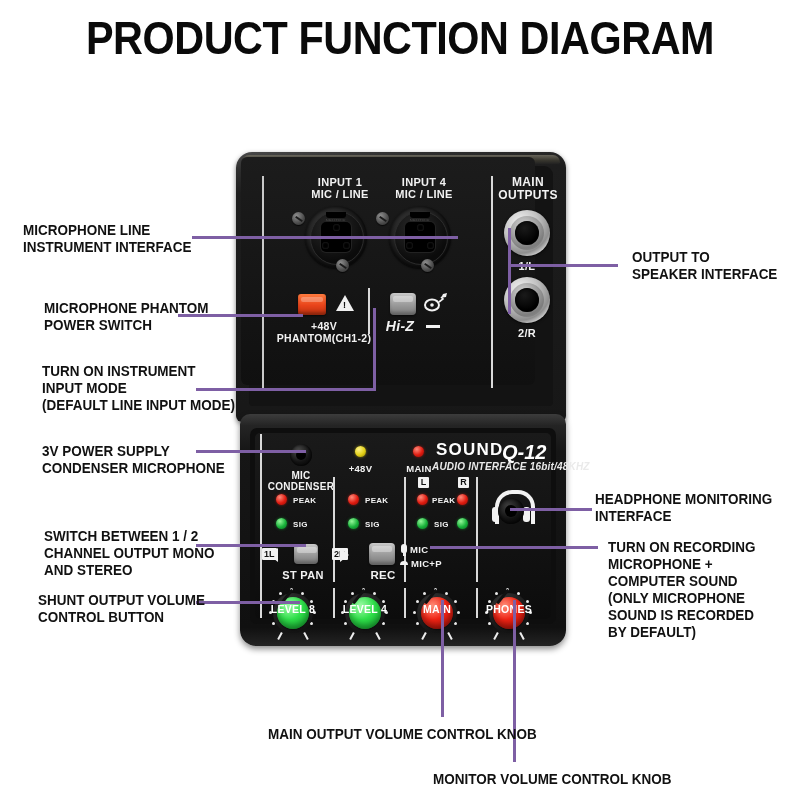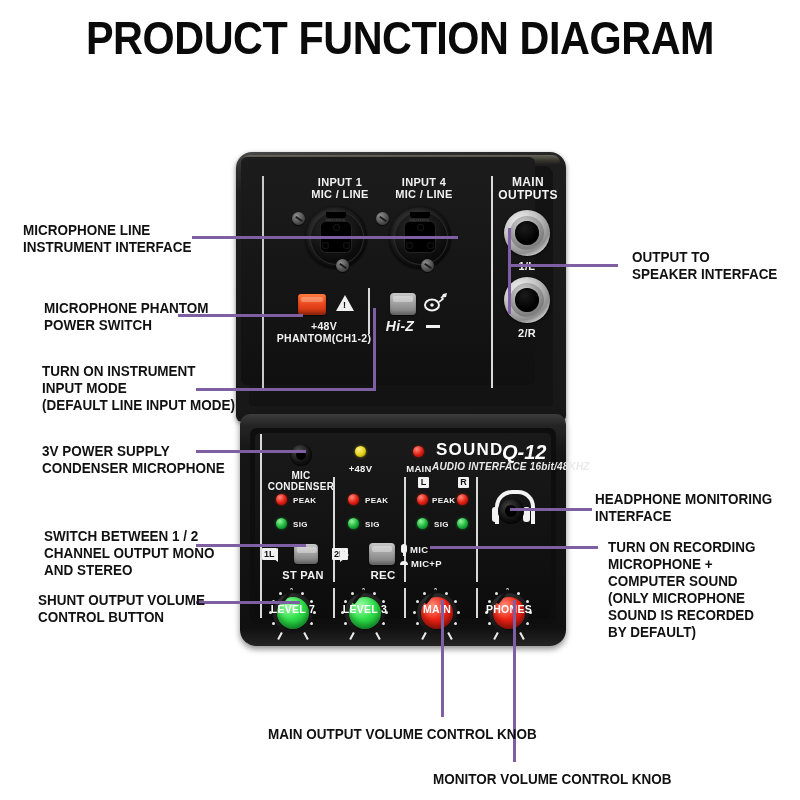--- a/index.html
+++ b/index.html
@@ -385,41 +385,41 @@
         <i style="left:44px;top:14px;"></i>
           <i style="left:47px;top:25px;"></i>
           <i style="left:44px;top:36px;"></i>
       </div>
       <div class="knob-ring"></div>
       <div class="knob-cap green"></div>
       <div class="knob-ptr"></div>
       <div class="knob-tick" style="left:13px;top:46px;transform:rotate(28deg);"></div>
       <div class="knob-tick" style="left:39px;top:46px;transform:rotate(-28deg);"></div>
     </div>
-    <div class="knoblabel" style="left:22px;top:451px;width:70px;">LEVEL 7</div>
+    <div class="knoblabel" style="left:22px;top:451px;width:70px;">LEVEL 8</div>
 
     <div class="knobwrap" style="left:102px;top:434px;">
       <div class="knob-dots">
         <i style="left:6px;top:14px;"></i>
           <i style="left:3px;top:25px;"></i>
           <i style="left:6px;top:36px;"></i>
         <i style="left:13px;top:6px;"></i>
           <i style="left:24px;top:2px;"></i>
           <i style="left:35px;top:6px;"></i>
         <i style="left:44px;top:14px;"></i>
           <i style="left:47px;top:25px;"></i>
           <i style="left:44px;top:36px;"></i>
       </div>
       <div class="knob-ring"></div>
       <div class="knob-cap green"></div>
       <div class="knob-ptr"></div>
       <div class="knob-tick" style="left:13px;top:46px;transform:rotate(28deg);"></div>
       <div class="knob-tick" style="left:39px;top:46px;transform:rotate(-28deg);"></div>
     </div>
-    <div class="knoblabel" style="left:94px;top:451px;width:70px;">LEVEL 3</div>
+    <div class="knoblabel" style="left:94px;top:451px;width:70px;">LEVEL 4</div>
 
     <div class="knobwrap" style="left:174px;top:434px;">
       <div class="knob-dots">
         <i style="left:6px;top:14px;"></i>
           <i style="left:3px;top:25px;"></i>
           <i style="left:6px;top:36px;"></i>
         <i style="left:13px;top:6px;"></i>
           <i style="left:24px;top:2px;"></i>
           <i style="left:35px;top:6px;"></i>
         <i style="left:44px;top:14px;"></i>

